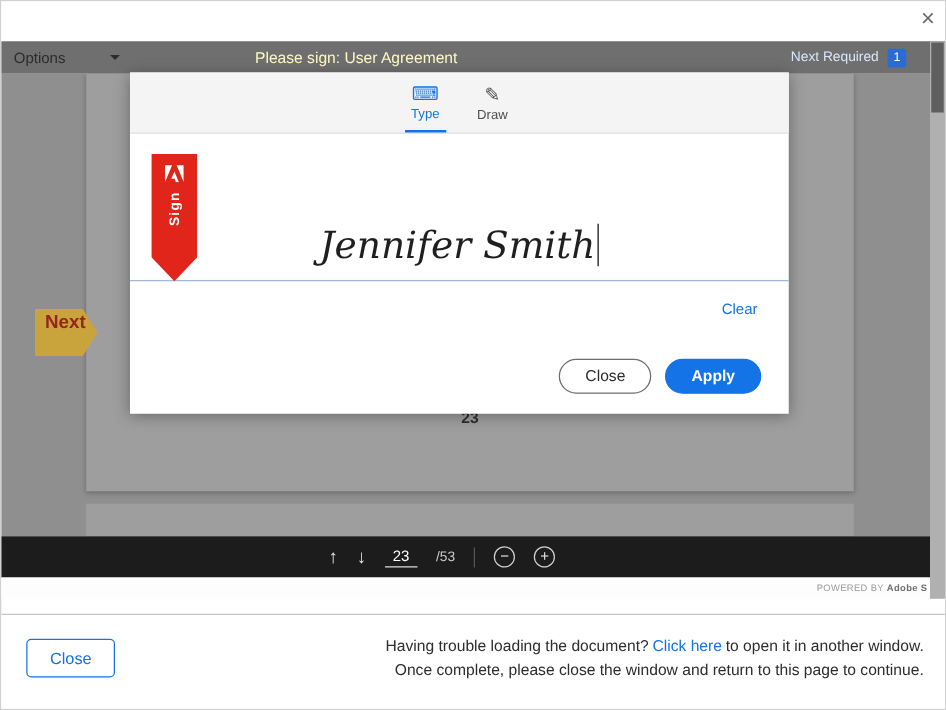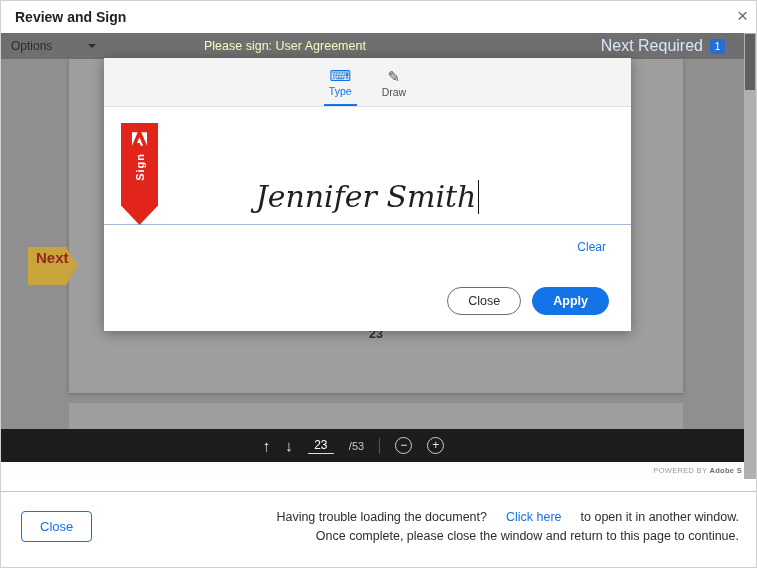--- a/index.html
+++ b/index.html
@@ -14,21 +14,21 @@
 
   
   .graybar { position:absolute; top:32px; left:0; right:0; height:26px; background:#6f6f6f; }
   .options { position:absolute; left:10px; top:0; height:26px; display:flex; align-items:center;
              font-size:12px; color:#2c2c2c; cursor:pointer;gap:30px; }
   .options-caret { display:inline-block; width:0; height:0; border-left:4px solid transparent;
              border-right:4px solid transparent; border-top:4px solid #2c2c2c; margin-left:6px; }
   .graybar-title { position:absolute; left:203px; top:6px; font-size:12.5px; color:#fef9c3; }
   .next-required { position:absolute; right:31px; top:0; height:26px; display:flex; align-items:center;
              gap:7px; cursor:pointer; }
-  .next-required-label { font-size:16px; color:#d9e7fa; }
+  .next-required-label { font-size:11px; color:#d9e7fa; }
   .next-required-badge { width:15px; height:15px; background:#2b6cd4; color:#fff; font-size:10px;
              border-radius:2px; text-align:center; line-height:15px; }
 
   
   .viewport { position:absolute; top:58px; left:0; right:0; height:370px; background:#8f8f8f; overflow:hidden; }
   .page1 { position:absolute; left:68px; width:614px; top:0; height:334px; background:#9e9e9e;
            box-shadow:0 1px 4px rgba(0,0,0,0.25); }
   .page-num { position:absolute; top:268px; left:0; right:0; text-align:center; font-size:12.5px;
            font-weight:600; color:#2e2e2e; }
   .page2 { position:absolute; left:68px; width:614px; top:344px; height:26px; background:#9e9e9e; }
@@ -90,29 +90,28 @@
   .powered-brand { color:#6f6f6f; font-weight:bold; }
   .powered-caret { position:absolute; right:3px; top:4px; font-size:8px; color:#7a7a7a; cursor:pointer; }
 
   
   .footer { position:absolute; top:490px; left:0; right:0; bottom:0; background:#fff; border-top:1px solid #c6c6c6; }
   .footer-close { position:absolute; left:20px; top:19px; border:1px solid #1473e6; color:#1473e6;
            background:#fff; border-radius:4px; font-size:13px; padding:7px 18px; cursor:pointer;
            font-family:"Liberation Sans", sans-serif; }
   .footer-text { position:absolute; right:17px; top:16px; text-align:right; font-size:12.5px;
            color:#2d2d2d; line-height:19px; }
-  .footer-link { color:#1473e6; cursor:pointer; margin:0 19px; }
+  .footer-link { color:#1473e6; cursor:pointer; margin:0 3px; }
 </style>
 </head>
 <body>
 
 <div class="app">
 
   <div class="titlebar">
-    <div class="titlebar-title">Review and Sign</div>
     <div class="titlebar-close">×</div>
   </div>
 
   <div class="graybar">
     <div class="options">
       <span>Options</span>
       <span class="options-caret"></span>
     </div>
     <div class="graybar-title">Please sign: User Agreement</div>
     <div class="next-required">

